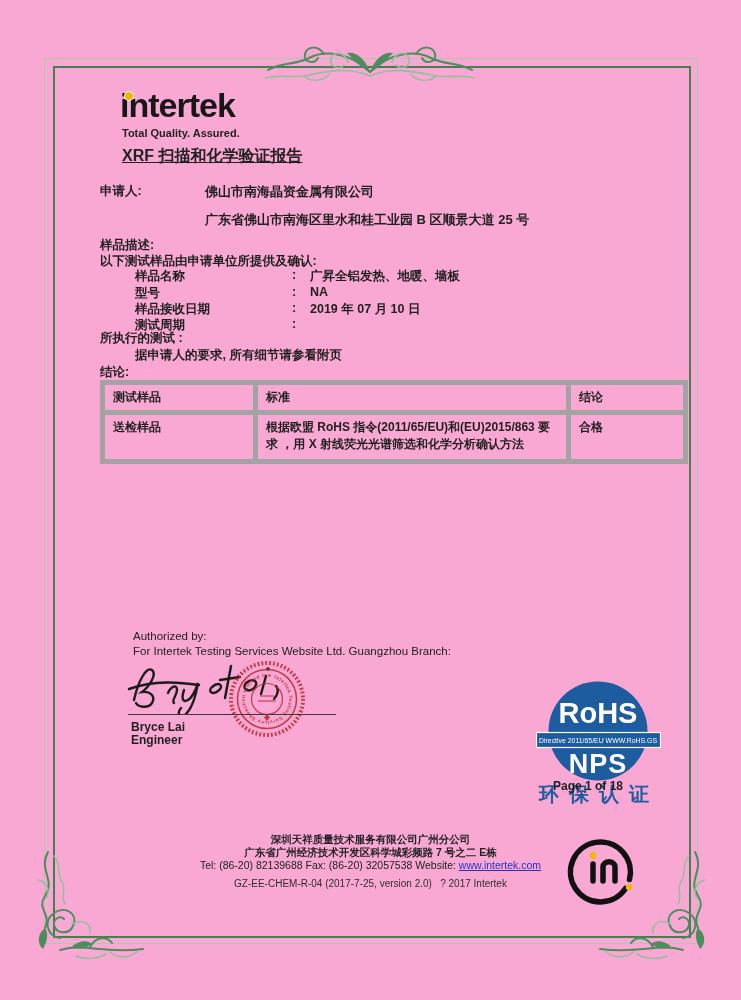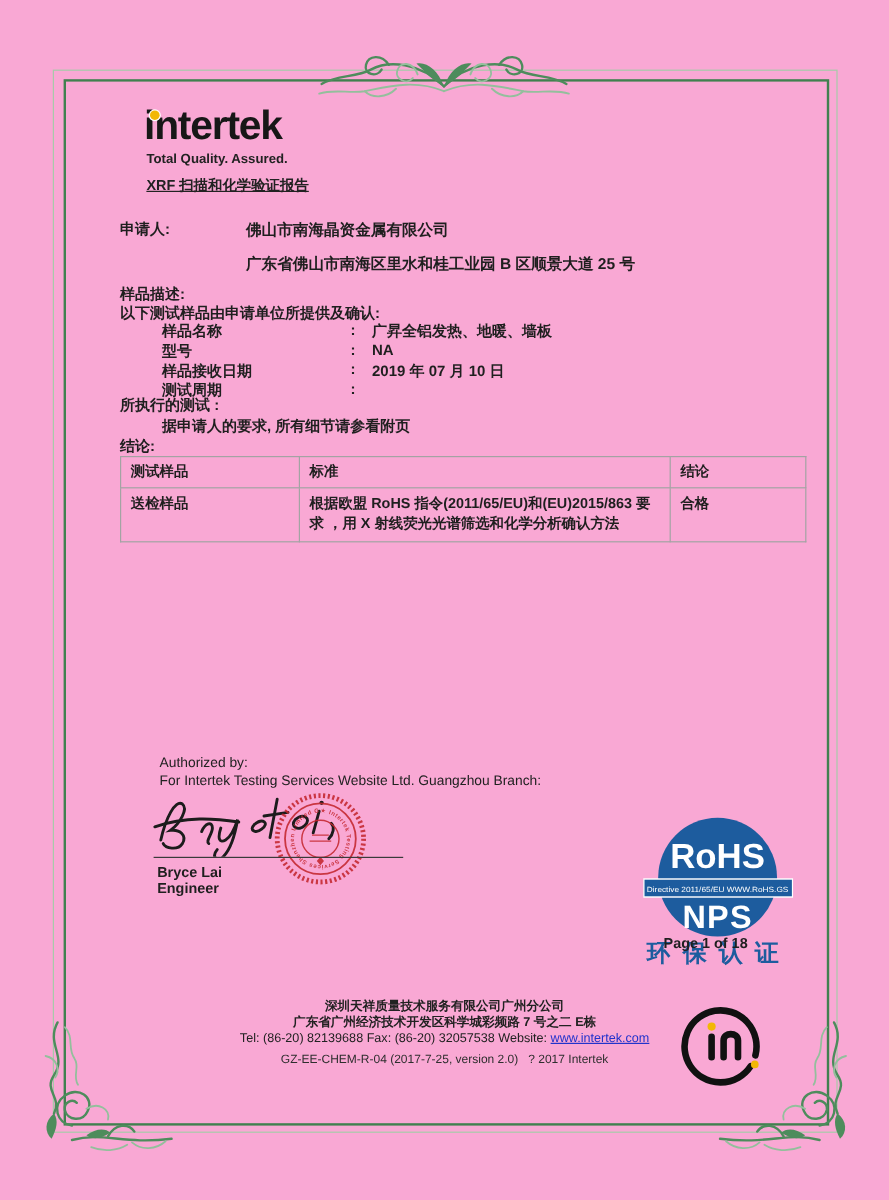--- a/index.html
+++ b/index.html
@@ -8,40 +8,40 @@
     font-family:"Liberation Sans","DejaVu Sans",sans-serif;color:#1f1f1f;
   }
   .abs{position:absolute;}
   
   .frame-outer{left:44px;top:58px;width:652px;height:884px;border:1px solid #a7caa9;}
   .frame-inner{left:53px;top:66px;width:634px;height:868px;border:2px solid #41804f;}
   
   .logo{left:120px;top:86px;font-size:34px;font-weight:700;letter-spacing:-1px;color:#171717;}
   .logo-dot{left:125px;top:92px;width:8px;height:8px;border-radius:50%;background:#f2b705;box-shadow:0 0 0 1px #fefefe;}
   .tagline{left:122px;top:127px;font-size:11px;font-weight:700;color:#222;}
-  .report-title{left:122px;top:146px;font-size:12px;font-weight:700;text-decoration:underline;color:#222;}
+  .report-title{left:122px;top:146px;font-size:16px;font-weight:700;text-decoration:underline;color:#222;}
   .report-meta{left:455px;top:136px;font-size:12px;line-height:17px;font-weight:600;}
   
   .lbl{font-size:12.5px;font-weight:600;}
   .applicant-label{left:100px;top:183px;}
   .applicant-name{left:205px;top:183px;font-size:13px;font-weight:700;}
   .applicant-address{left:205px;top:211px;font-size:13px;font-weight:700;}
   .sample-title{left:100px;top:237px;font-weight:700;}
   .sample-note{left:100px;top:253px;}
   .srow-label{left:135px;}
   .srow-colon{left:292px;}
   .srow-value{left:310px;}
   .srow1{top:268px;} .srow2{top:285px;text-align:center;} .srow3{top:301px;} .srow4{top:317px;}
   .val-bold{font-weight:700;}
   .tests-title{left:100px;top:330px;font-weight:700;}
   .tests-note{left:135px;top:347px;}
   .conclusion-title{left:100px;top:364px;font-weight:700;}
   
   .result-table{left:100px;top:380px;border-collapse:collapse;table-layout:fixed;width:520px;font-size:12px;}
-  .result-table th,.result-table td{border:1px solid #a3a3a3;text-align:left;vertical-align:top;padding:4px 8px;font-weight:600;}
+  .result-table th,.result-table td{border:5px solid #a3a3a3;text-align:left;vertical-align:top;padding:4px 8px;font-weight:600;}
   .result-table th{height:17px;vertical-align:middle;}
   .result-table td{height:36px;line-height:17px;}
   .col1{width:132px;} .col2{width:292px;} .col3{width:96px;}
   
   .auth-block{left:133px;top:629px;font-size:11.5px;line-height:14.5px;font-weight:500;color:#222;}
   .sig-svg{left:126px;top:656px;}
   .stamp-svg{left:226px;top:658px;}
   .sig-line{left:128px;top:714px;width:208px;border-top:1.5px solid #3a3a3a;height:0;}
   .signer-name{left:131px;top:720px;font-size:12px;font-weight:600;}
   .signer-title{left:131px;top:733px;font-size:12px;font-weight:600;}

